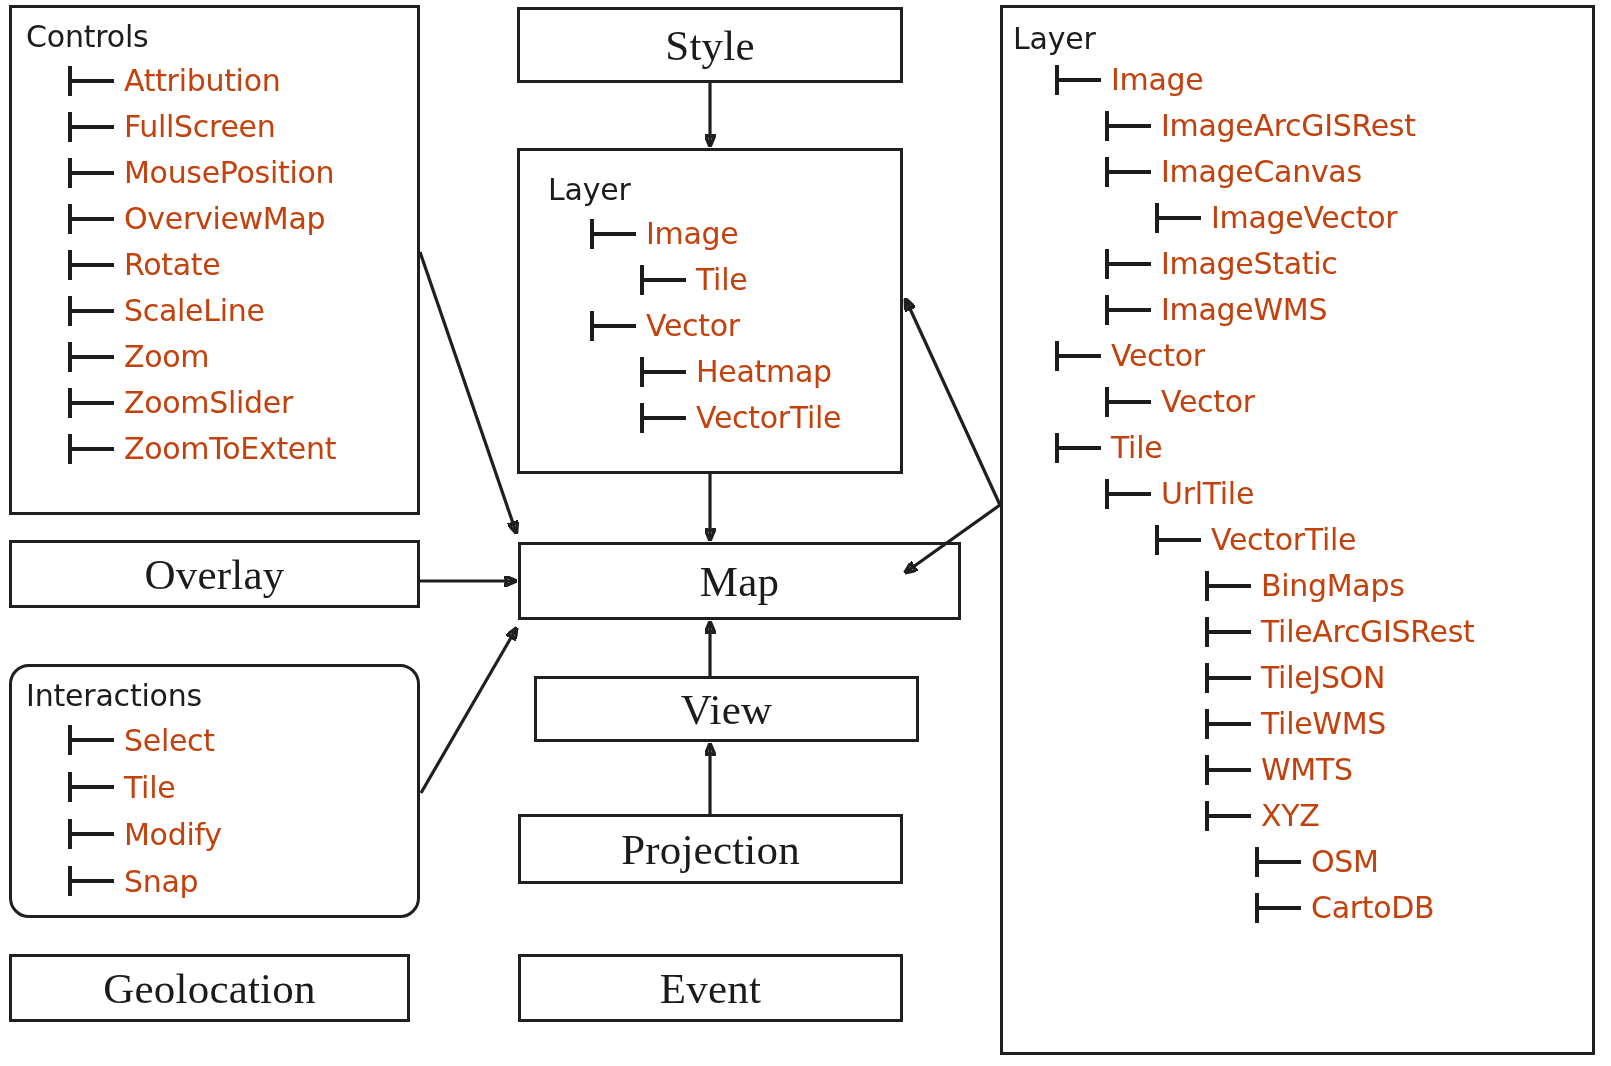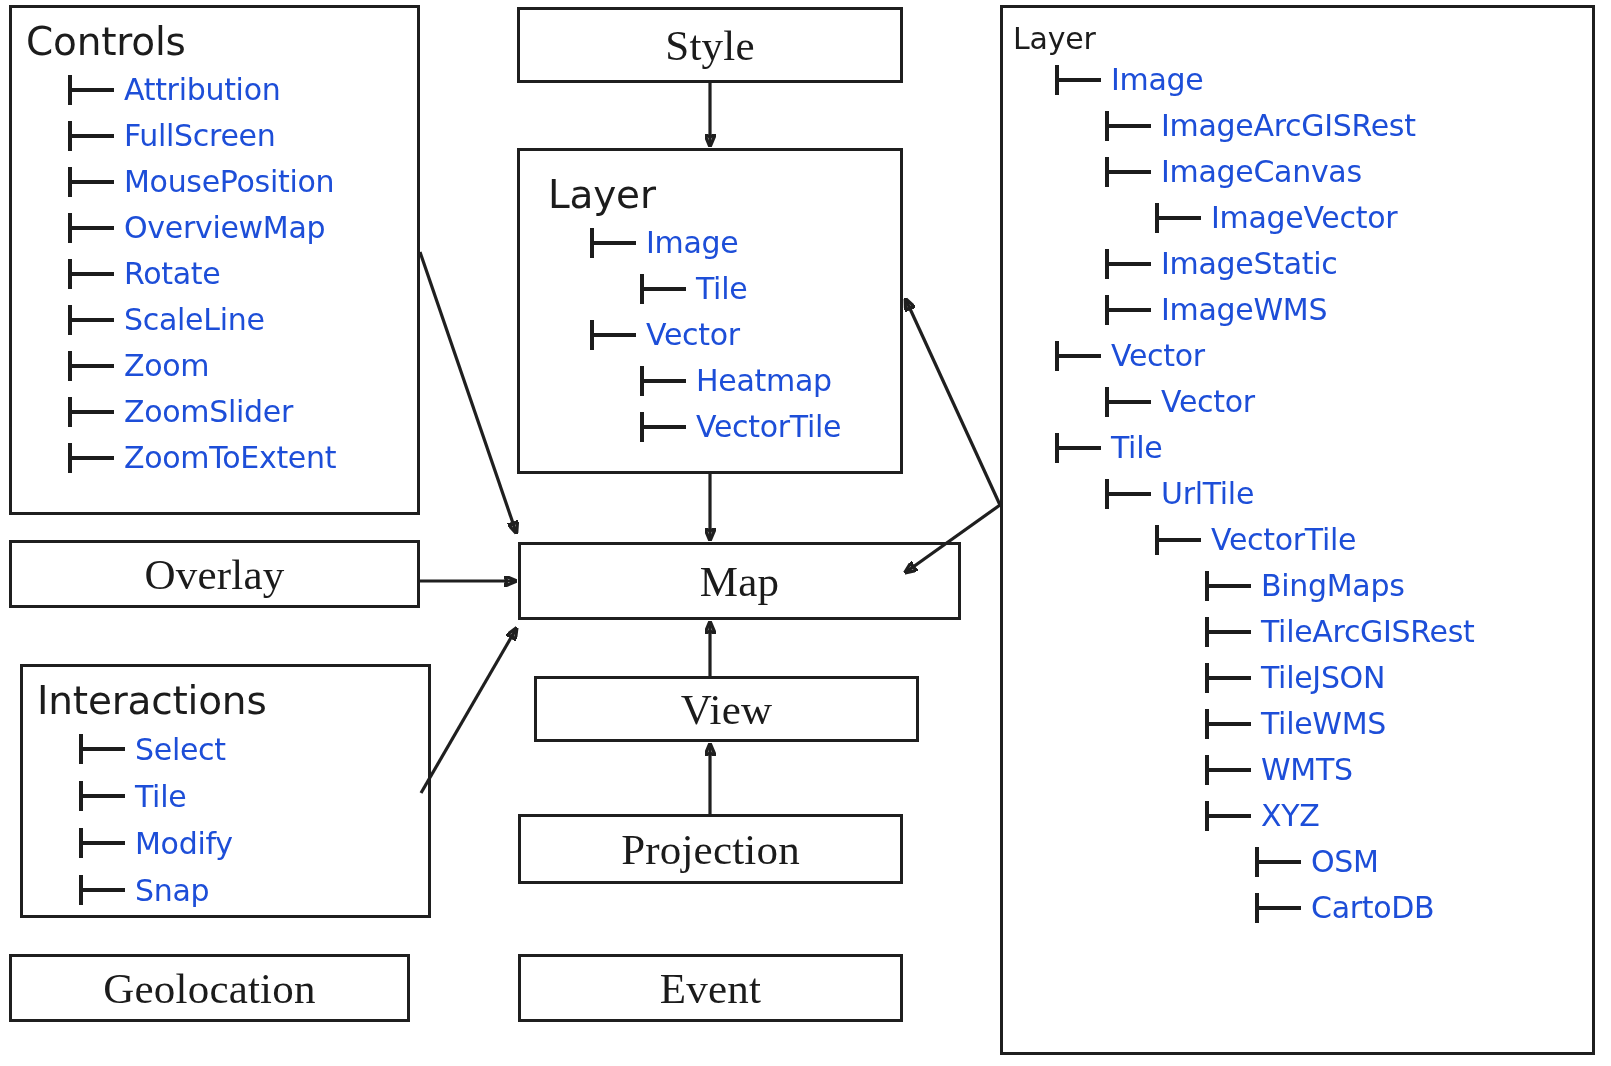--- a/index.html
+++ b/index.html
@@ -9,25 +9,25 @@
 
   .box{position:absolute;border:3px solid #1f1f1f;background:#ffffff;box-sizing:border-box;}
 
   
   .plain{display:flex;align-items:center;justify-content:center;}
   .plain .lbl{font-family:"Liberation Serif", serif;font-size:43px;line-height:1;
               letter-spacing:.2px;color:#1b1b1b;}
 
   
   .tree{padding:14px 0 0 14px;}
-  .tree .root{font-family:"DejaVu Sans", sans-serif;font-size:39px;line-height:1.02;
+  .tree .root{font-family:"DejaVu Sans", sans-serif;font-size:30px;line-height:1.02;
               color:#1c1c1c;margin:0 0 6px 0;letter-spacing:-.2px;}
   .tree ul{list-style:none;margin:0;padding:0;}
   .tree li{position:relative;font-family:"DejaVu Sans", sans-serif;font-size:30px;
-           line-height:1.02;color:#1d4ed8;white-space:nowrap;letter-spacing:-.3px;
+           line-height:1.02;color:#c2410c;white-space:nowrap;letter-spacing:-.3px;
            padding-left:64px;height:46px;display:flex;align-items:center;}
   
   .tree li::before{content:"";position:absolute;left:8px;top:7px;width:4px;height:30px;background:#1c1c1c;}
   .tree li::after{content:"";position:absolute;left:8px;top:20px;width:46px;height:4px;background:#1c1c1c;}
   .tree li.d1{margin-left:34px;}
   .tree li.d2{margin-left:84px;}
   .tree li.d3{margin-left:134px;}
   .tree li.d4{margin-left:184px;}
   .tree li.d5{margin-left:234px;}
 
@@ -60,21 +60,21 @@
       <li class="d1">Zoom</li>
       <li class="d1">ZoomSlider</li>
       <li class="d1">ZoomToExtent</li>
     </ul>
   </div>
 
   <div class="box plain" id="overlay-box" style="left:9px;top:540px;width:411px;height:68px;">
     <span class="lbl">Overlay</span>
   </div>
 
-  <div class="box tree" id="interactions-box" style="left:20px;top:664px;width:411px;height:254px;">
+  <div class="box tree" id="interactions-box" style="left:9px;top:664px;width:411px;height:254px;border-radius:20px;">
     <div class="root">Interactions</div>
     <ul>
       <li class="d1">Select</li>
       <li class="d1">Tile</li>
       <li class="d1">Modify</li>
       <li class="d1">Snap</li>
     </ul>
   </div>
 
   <div class="box plain" id="geolocation-box" style="left:9px;top:954px;width:401px;height:68px;">

